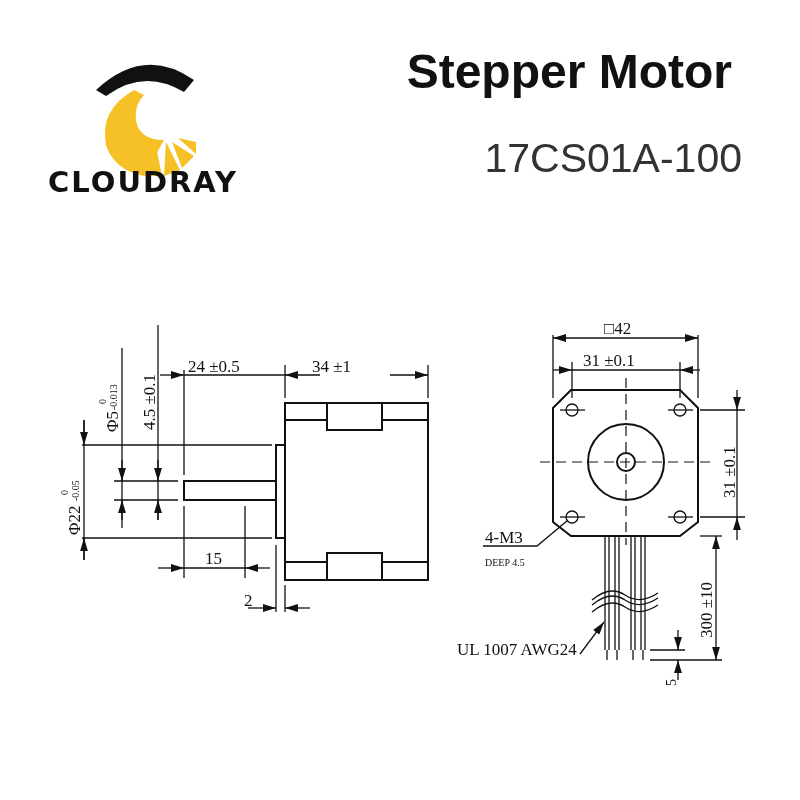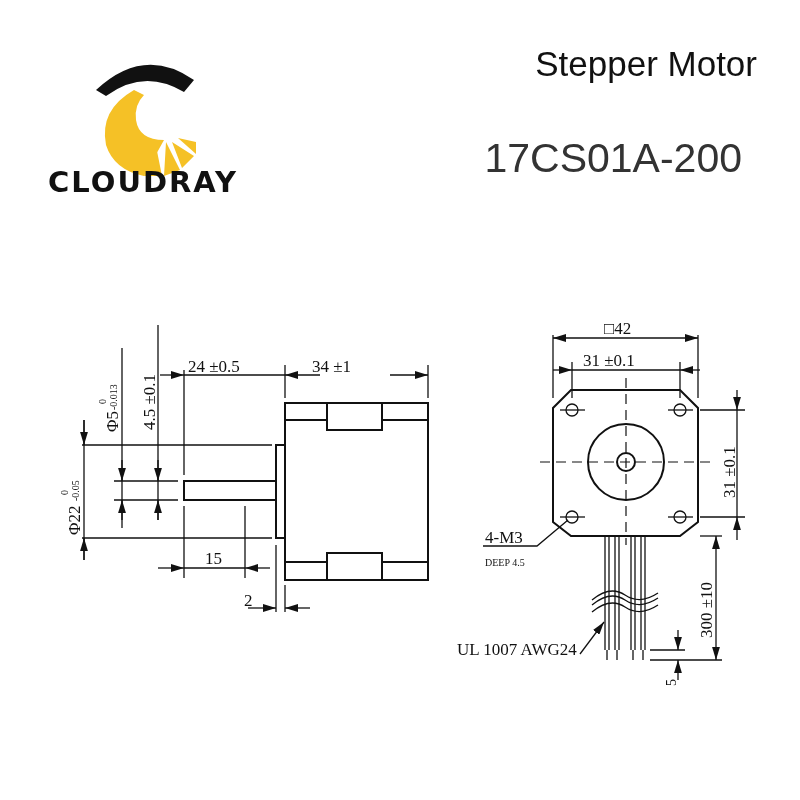--- a/index.html
+++ b/index.html
@@ -1,39 +1,39 @@
 <!DOCTYPE html>
 <html><head>
 <meta charset="utf-8">
 <style>
   html,body{margin:0;padding:0;background:#fff;}
   body{width:800px;height:800px;position:relative;overflow:hidden;font-family:"Liberation Sans",sans-serif;}
   .logo{position:absolute;left:44px;top:50px;width:210px;height:150px;}
   .brand{position:absolute;left:48px;top:165px;font-family:"DejaVu Sans",sans-serif;font-weight:bold;font-size:29px;letter-spacing:2px;color:#111;text-align:right;}
-  .title{position:absolute;right:43px;top:44px;font-family:"Liberation Sans",sans-serif;font-weight:normal;font-size:35px;color:#111;}
+  .title{position:absolute;right:68px;top:44px;font-family:"Liberation Sans",sans-serif;font-weight:bold;font-size:48px;color:#111;}
   .model{position:absolute;right:58px;top:135px;font-family:"Liberation Sans",sans-serif;font-size:41px;color:#333;}
   svg.drw{position:absolute;left:0;top:0;}
   .ln{stroke:#111;stroke-width:1.3;fill:none;}
   .th{stroke:#111;stroke-width:2;fill:none;}
   .dash{stroke:#111;stroke-width:1.2;fill:none;stroke-dasharray:10 6;}
   .t{font-family:"Liberation Serif",serif;fill:#111;font-size:17px;}
   .ts{font-family:"Liberation Serif",serif;fill:#111;font-size:10px;}
 </style>
 </head>
 <body>
 
 <svg class="logo" viewBox="0 0 210 150" width="210" height="150">
   <path d="M52 40 Q 100 -5 150 30 L 140 42 Q 100 18 62 46 Z" fill="#111"></path>
   <path d="M90 40 Q 55 60 62 95 Q 70 120 100 126 L 120 90 Q 95 90 92 70 Q 90 55 100 45 Z" fill="#F5C126"></path>
   <path d="M100 126 L 112 96 L 118 126 Z M120 126 L 122 92 L 136 120 Z M138 118 L 128 92 L 150 106 Z M152 104 L 134 88 L 152 92 Z" fill="#F5C126"></path>
 </svg>
 <div class="brand">CLOUDRAY</div>
 
 <div class="title">Stepper Motor</div>
-<div class="model">17CS01A-200</div>
+<div class="model">17CS01A-100</div>
 
 <svg class="drw" width="800" height="800">
   <defs>
     <marker id="ar" markerWidth="10" markerHeight="6" refX="10" refY="3" orient="auto">
       <path d="M0,0 L10,3 L0,6 Z" fill="#111"></path>
     </marker>
   </defs>
 
   <g>
 

